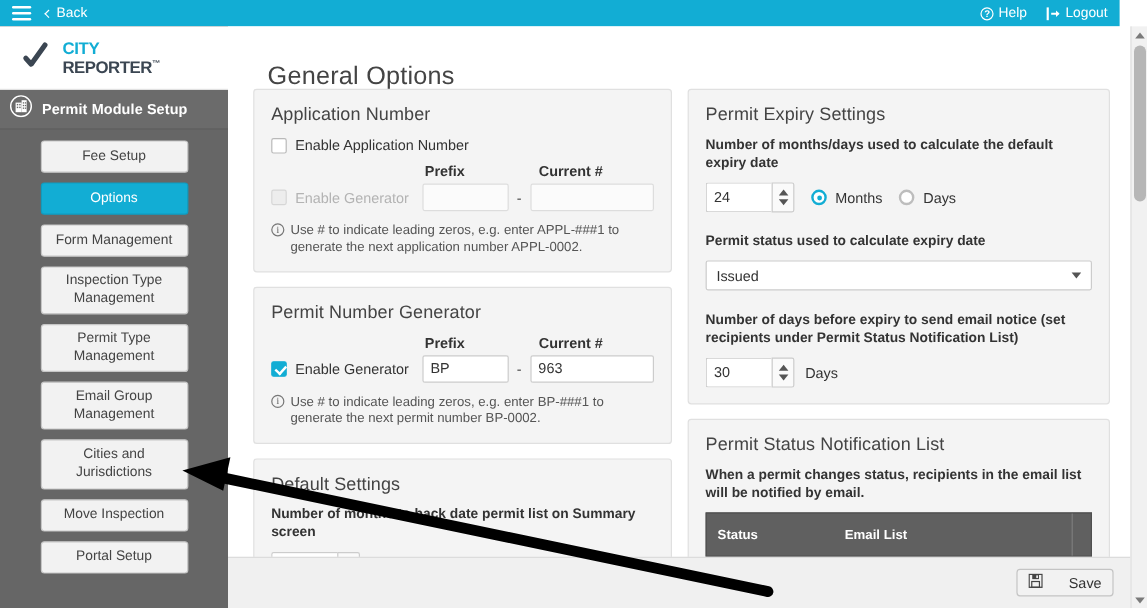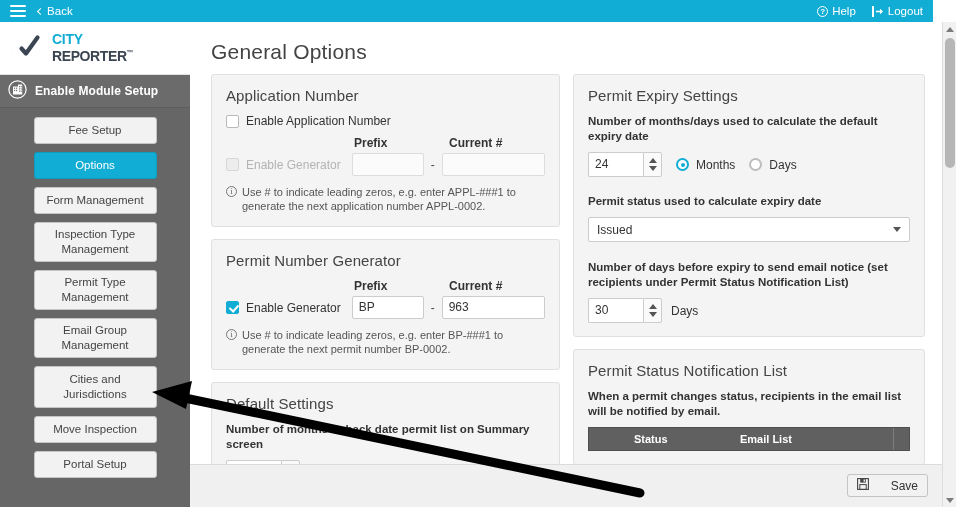--- a/index.html
+++ b/index.html
@@ -101,21 +101,21 @@
 
   
   .main {
     position: absolute; top: 22px; left: 190px;
     width: 766px; height: 485px;
     background: #ffffff;
     overflow: hidden;
   }
   .page-title {
     font-size: 21px; color: #444444; font-weight: normal;
-    padding: 18px 0 0 21px; margin: 0;
+    padding: 18px 0 0 21px; margin: 12px;
     letter-spacing: .2px;
   }
   .content {
     position: absolute; top: 52px; left: 0;
     width: 752px; height: 403px;
     padding: 0 0 0 21px;
   }
   .cols { display: flex; gap: 13px; align-items: flex-start; }
   .col-left { width: 349px; }
   .col-right { width: 352px; }
@@ -218,23 +218,22 @@
     width: 100%; height: 25px;
     background: #ffffff; border: 1px solid #cccccc; border-radius: 2px;
     display: flex; align-items: center; justify-content: space-between;
     padding: 0 8px; font-size: 12px; color: #333333; cursor: pointer;
   }
   .caret-dn { width:0;height:0;border-left:4px solid transparent;border-right:4px solid transparent;border-top:5px solid #555; }
 
   .tbl-head {
     display: flex; background: #606060; color: #ffffff;
     font-size: 11px; font-weight: bold;
-    height: 24px; align-items: center;
+    height: 37px; align-items: center;
     border: 1px solid #4f4f4f;
-    padding-left: 36px;
   }
   .th-status { width: 115px; padding-left: 9px; }
   .th-email { flex: 1; }
   .th-gap { width: 16px; border-left: 1px solid #7d7d7d; height: 100%; }
 
   
   .footer {
     position: absolute; left: 190px; top: 464px;
     width: 752px; height: 43px;
     background: #f0f0f0;
@@ -328,21 +327,21 @@
           <rect x="6" y="9.9" width="1.2" height="1.2" fill="#6b6b6b"></rect>
           <rect x="8" y="9.9" width="1.2" height="1.2" fill="#6b6b6b"></rect>
           <rect x="11" y="6.2" width="1.1" height="1.1" fill="#6b6b6b"></rect>
           <rect x="12.7" y="6.2" width="1.1" height="1.1" fill="#6b6b6b"></rect>
           <rect x="11" y="8.4" width="1.1" height="1.1" fill="#6b6b6b"></rect>
           <rect x="12.7" y="8.4" width="1.1" height="1.1" fill="#6b6b6b"></rect>
           <rect x="11" y="10.6" width="1.1" height="1.1" fill="#6b6b6b"></rect>
           <rect x="12.7" y="10.6" width="1.1" height="1.1" fill="#6b6b6b"></rect>
         </svg>
       </span>
-      <span class="mb-title">Enable Module Setup</span>
+      <span class="mb-title">Permit Module Setup</span>
     </div>
 
     <div class="nav">
       <div class="nav-btn">Fee Setup</div>
       <div class="nav-btn active">Options</div>
       <div class="nav-btn">Form Management</div>
       <div class="nav-btn two-line">Inspection Type Management</div>
       <div class="nav-btn two-line">Permit Type Management</div>
       <div class="nav-btn two-line">Email Group Management</div>
       <div class="nav-btn">Cities and Jurisdictions</div>

